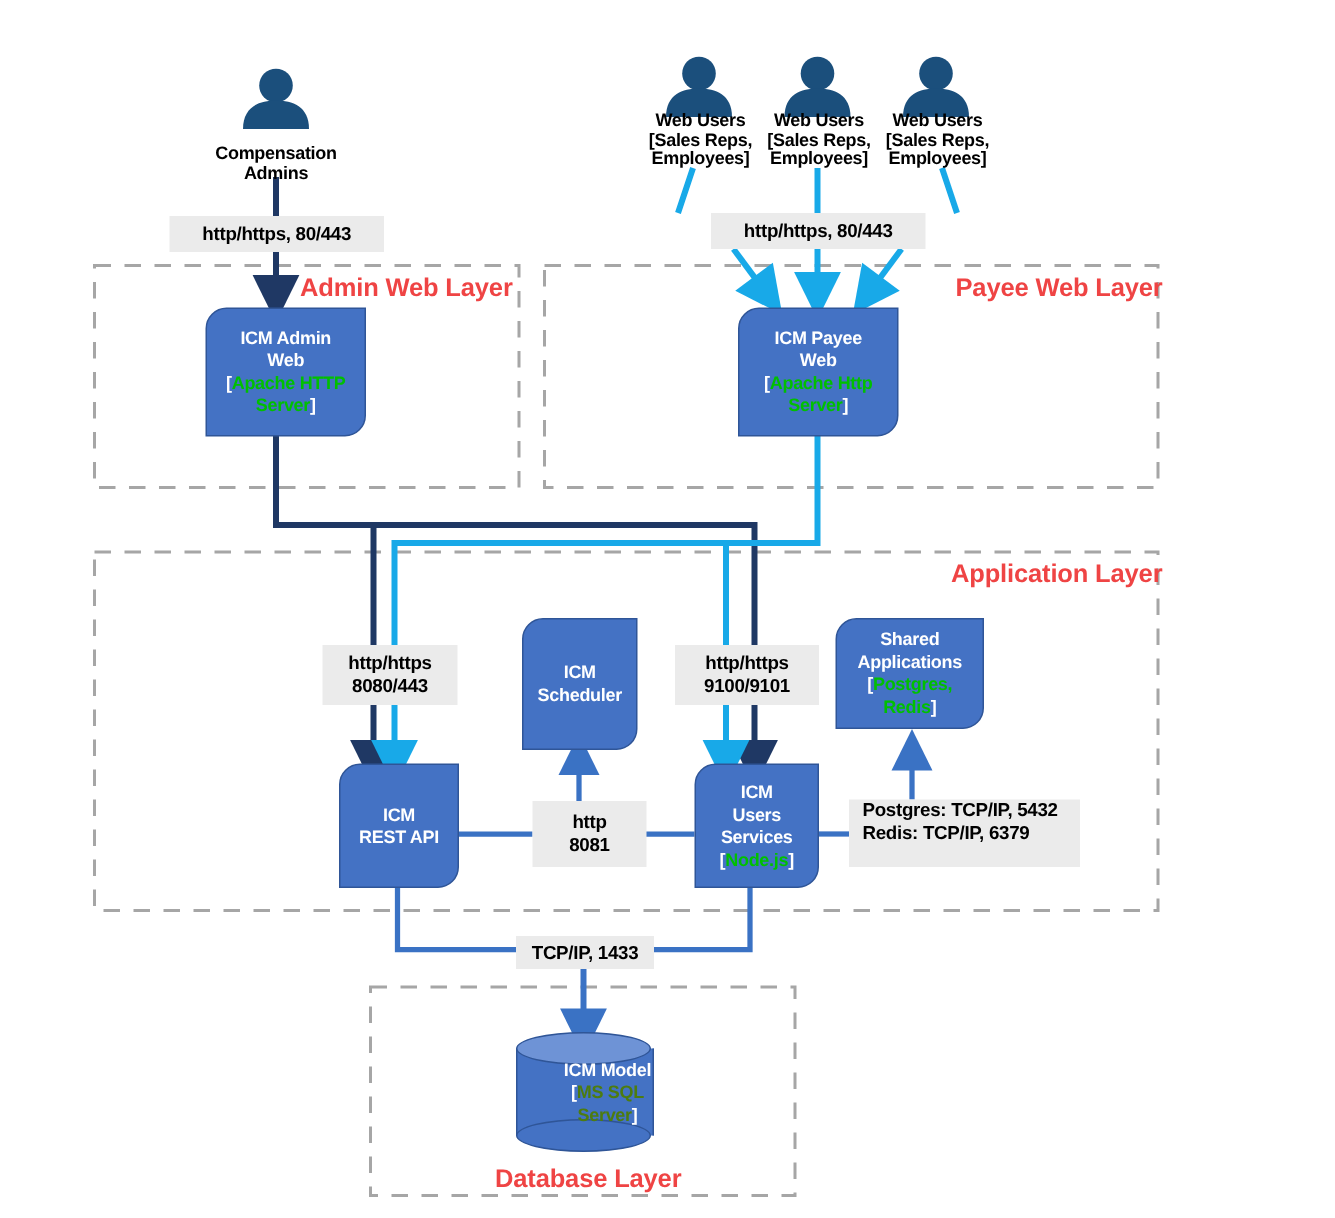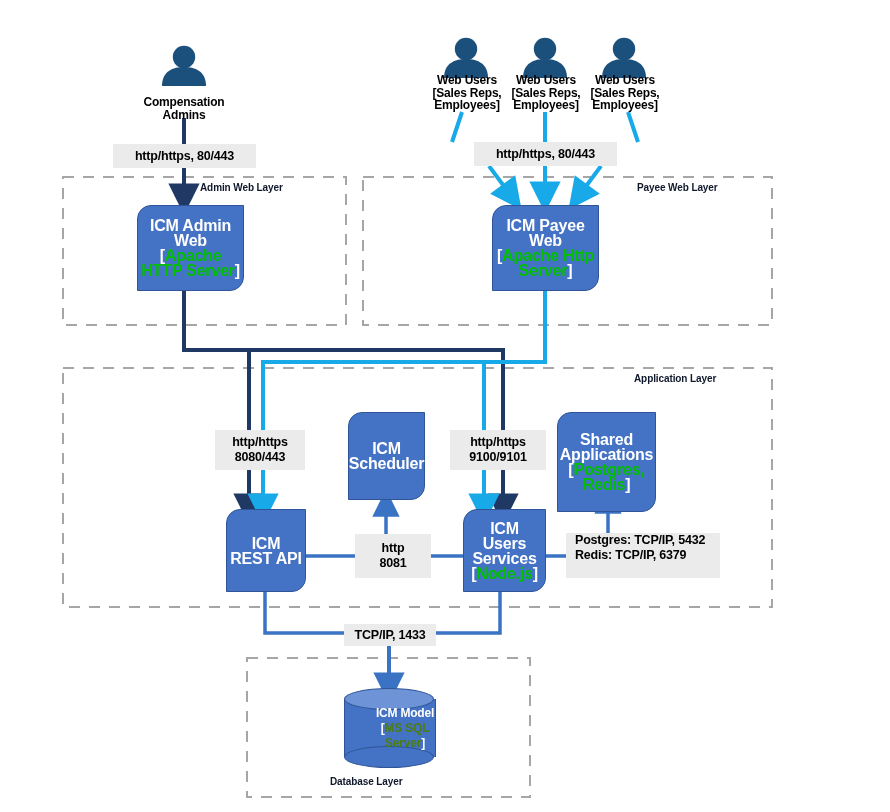--- a/index.html
+++ b/index.html
@@ -13,26 +13,26 @@
   
   .actor-cap{font-size:12px;line-height:12.5px;letter-spacing:-0.2px;}
 
   
   .chip{position:absolute;background:#ebebeb;color:#000;font-size:12.5px;
         font-weight:bold;display:flex;align-items:center;justify-content:center;
         text-align:center;line-height:15px;letter-spacing:-0.2px;}
   .chip.left{justify-content:flex-start;text-align:right;padding-left:9px;}
 
   
-  .layer-title{position:absolute;font-size:10px;font-weight:bold;color:#0f172a;
+  .layer-title{position:absolute;font-size:17px;font-weight:bold;color:#ef4444;
                letter-spacing:-0.1px;white-space:nowrap;}
 
   
   .node{position:absolute;background:#4472C4;border:1.2px solid #2F5597;
-        color:#ffffff;font-size:16px;font-weight:bold;line-height:15px;
+        color:#ffffff;font-size:12px;font-weight:bold;line-height:15px;
         display:flex;flex-direction:column;align-items:center;
         justify-content:center;text-align:center;letter-spacing:-0.2px;
         border-radius:14px 0 14px 0;box-sizing:border-box;padding:2px;}
   .node .grn{color:#00C000;}
   .node .wht{color:#ffffff;}
 
   
   .cyl{position:absolute;}
   .cyl-body{position:absolute;left:0;top:11px;width:100%;height:calc(100% - 22px);
             background:#4472C4;border-left:1.2px solid #2F5597;
@@ -203,21 +203,21 @@
     <div>
       <span class="wht">[</span><span class="grn">Apache Http Server</span><span class="wht">]</span>
     </div>
   </div>
 
   <div class="node" style="left:348px;top:412px;width:77px;height:88px;">
     <div>ICM</div>
     <div>Scheduler</div>
   </div>
 
-  <div class="node" style="left:557px;top:412px;width:99px;height:100px;text-align:center;">
+  <div class="node" style="left:557px;top:412px;width:99px;height:74px;text-align:center;">
     <div>Shared</div>
     <div>Applications</div>
     <div>
       <span class="wht">[</span><span class="grn">Postgres, Redis</span><span class="wht">]</span>
     </div>
   </div>
 
   <div class="node" style="left:226px;top:509px;width:80px;height:83px;">
     <div>ICM</div>
     <div>REST API</div>

